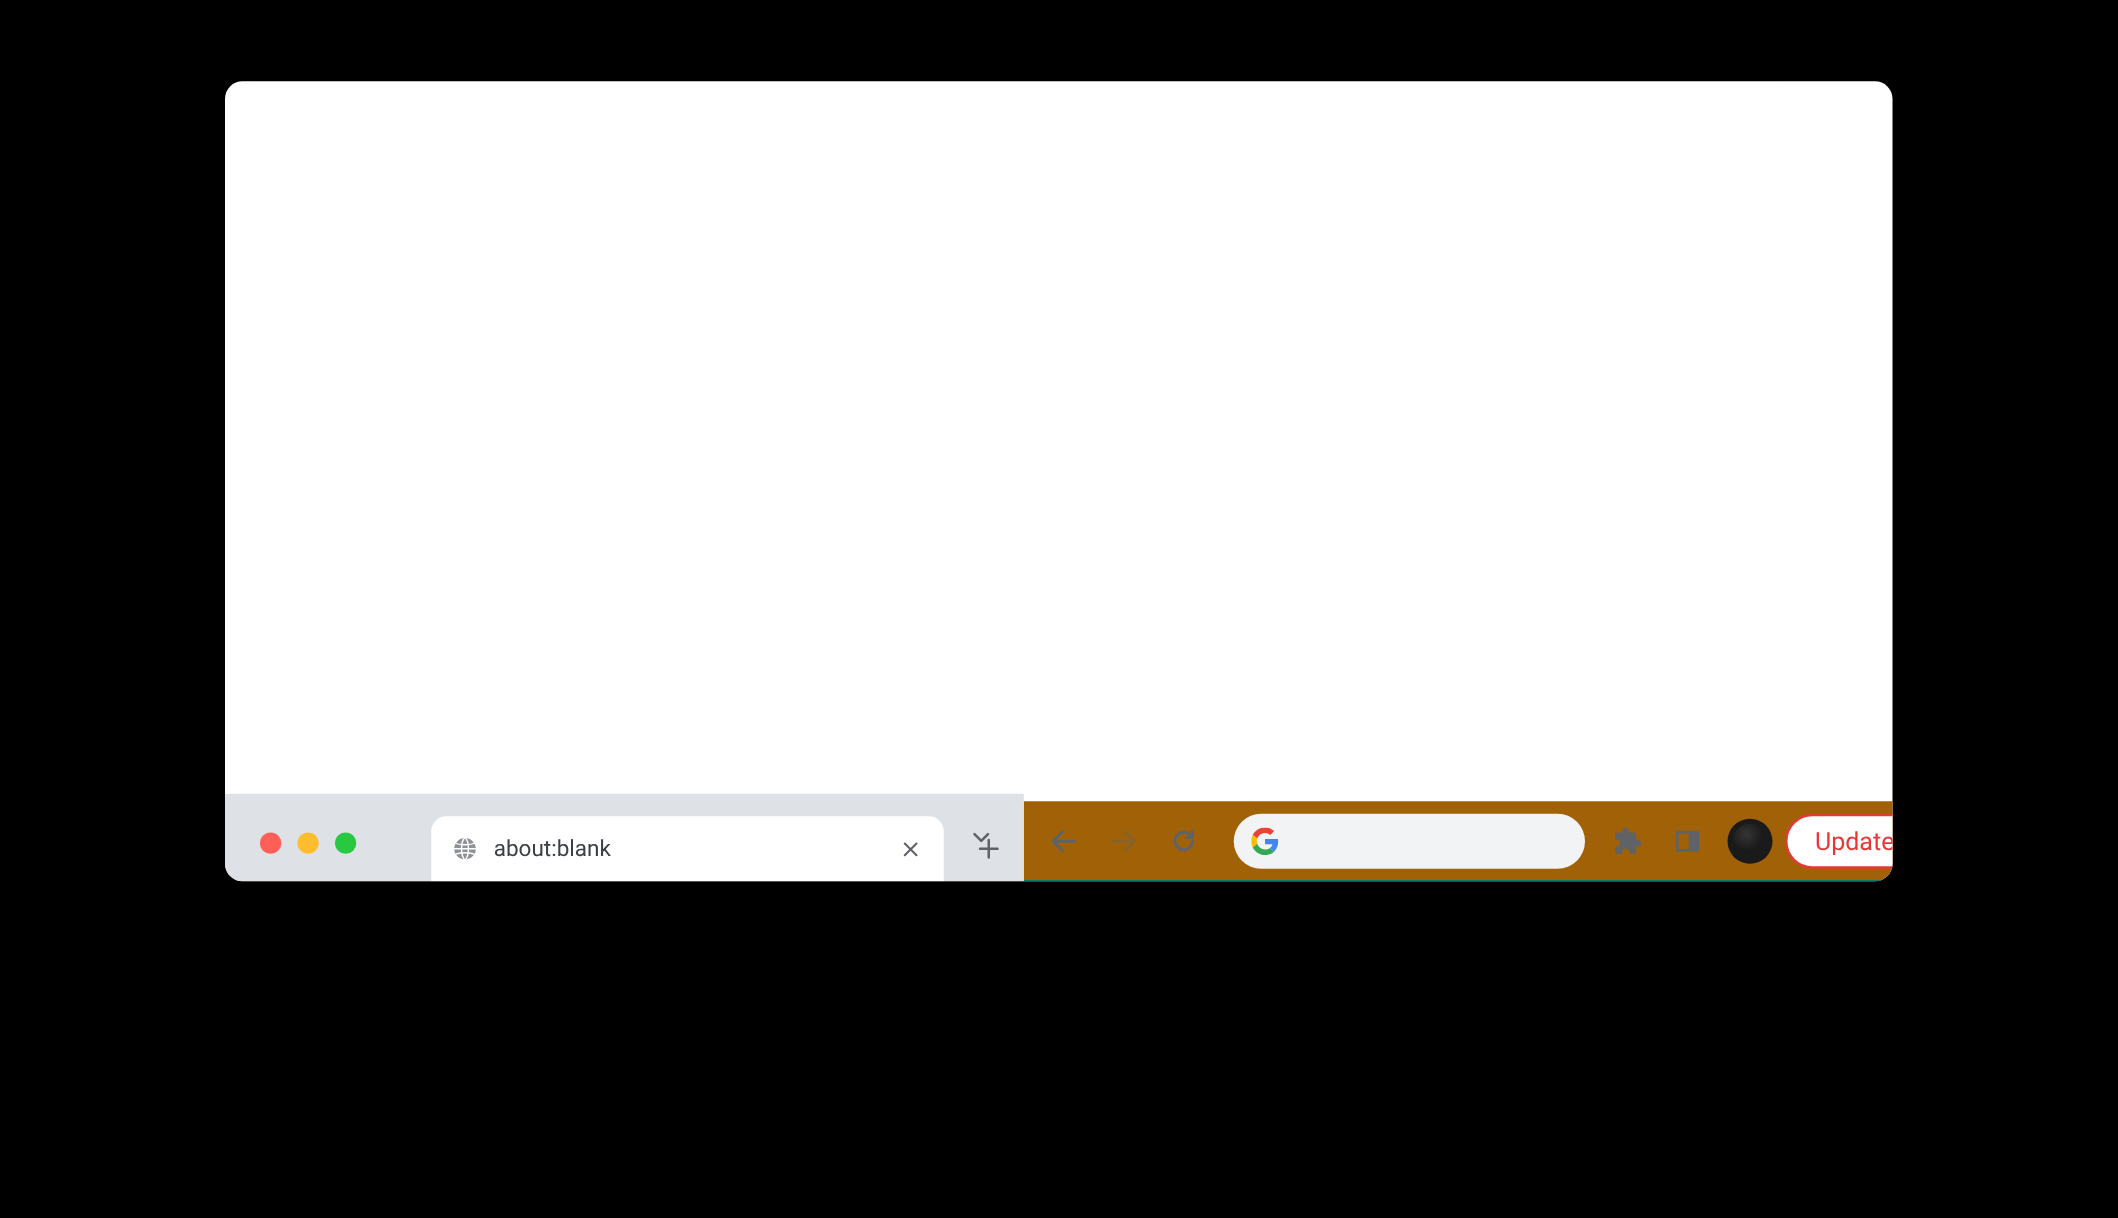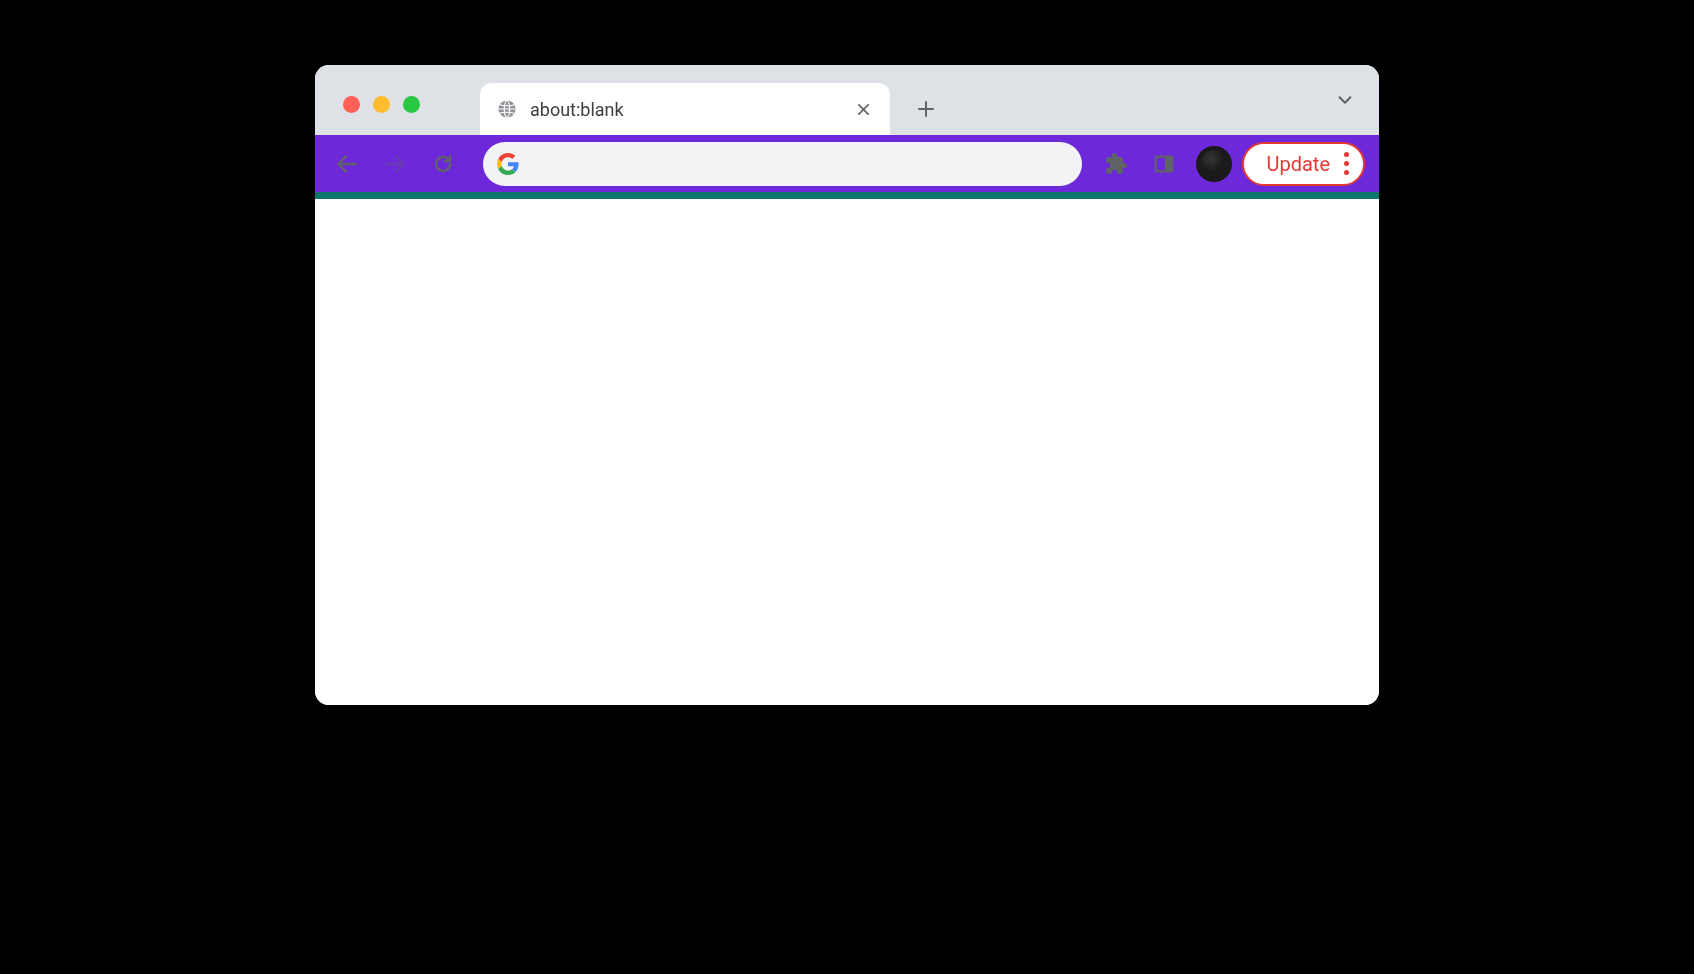--- a/index.html
+++ b/index.html
@@ -13,28 +13,29 @@
       width: 1694px;
       height: 974px;
       font-family: -apple-system, BlinkMacSystemFont, "Segoe UI", Roboto, Arial, sans-serif;
       display: flex;
       align-items: flex-start;
       justify-content: center;
       padding-top: 65px;
     }
     
     .browser-window {
-      width: 1064px;
+      width: 1334px;
       height: 640px;
       background: #ffffff;
       border-radius: 14px;
       overflow: hidden;
       box-shadow: 0 2px 10px rgba(0,0,0,0.3);
       display: flex;
-      flex-direction: column;
+      flex-direction: row;
+      align-items: flex-end;
     }
     
     .tab-strip {
       height: 70px;
       background: #dee1e6;
       display: flex;
       align-items: flex-end;
       padding: 0 10px;
       position: relative;
     }
@@ -113,26 +114,26 @@
       width: 24px;
       height: 24px;
       display: flex;
       align-items: center;
       justify-content: center;
       cursor: pointer;
     }
     
     .toolbar {
       height: 64px;
-      background: #6d28d9;
+      background: #a16207;
       display: flex;
       align-items: center;
       padding: 0 10px;
       gap: 4px;
-      border-bottom: 7px solid #0f766e;
+      border-bottom: 1px solid #0f766e;
     }
     
     .nav-button {
       width: 44px;
       height: 44px;
       display: flex;
       align-items: center;
       justify-content: center;
       border-radius: 50%;
       cursor: pointer;

